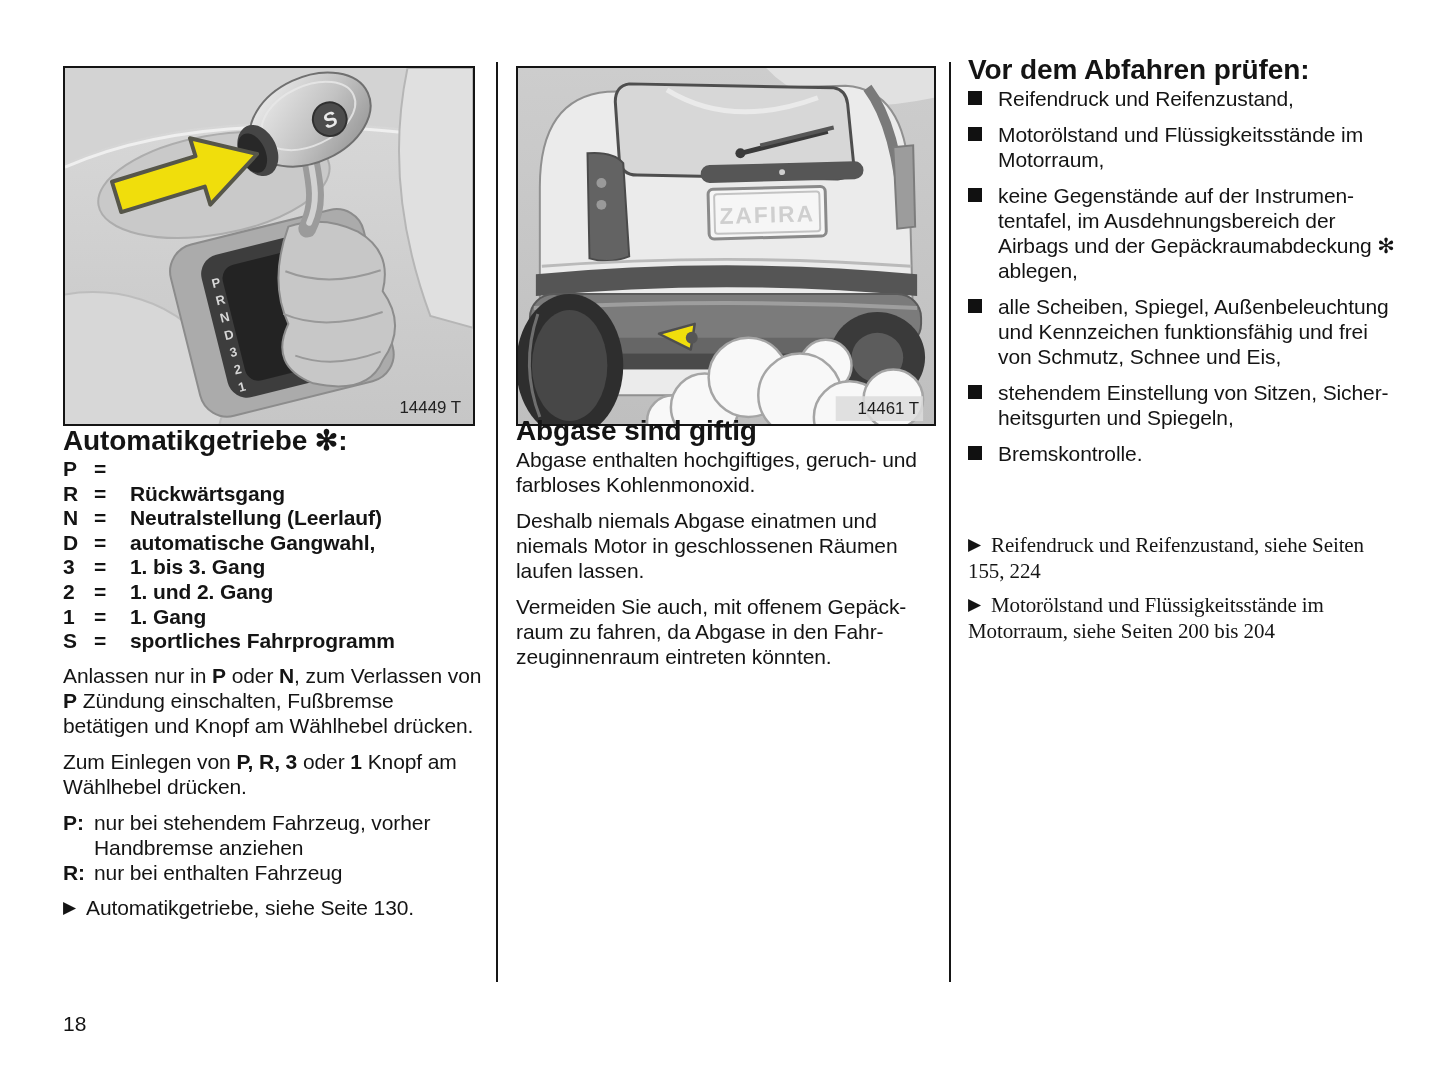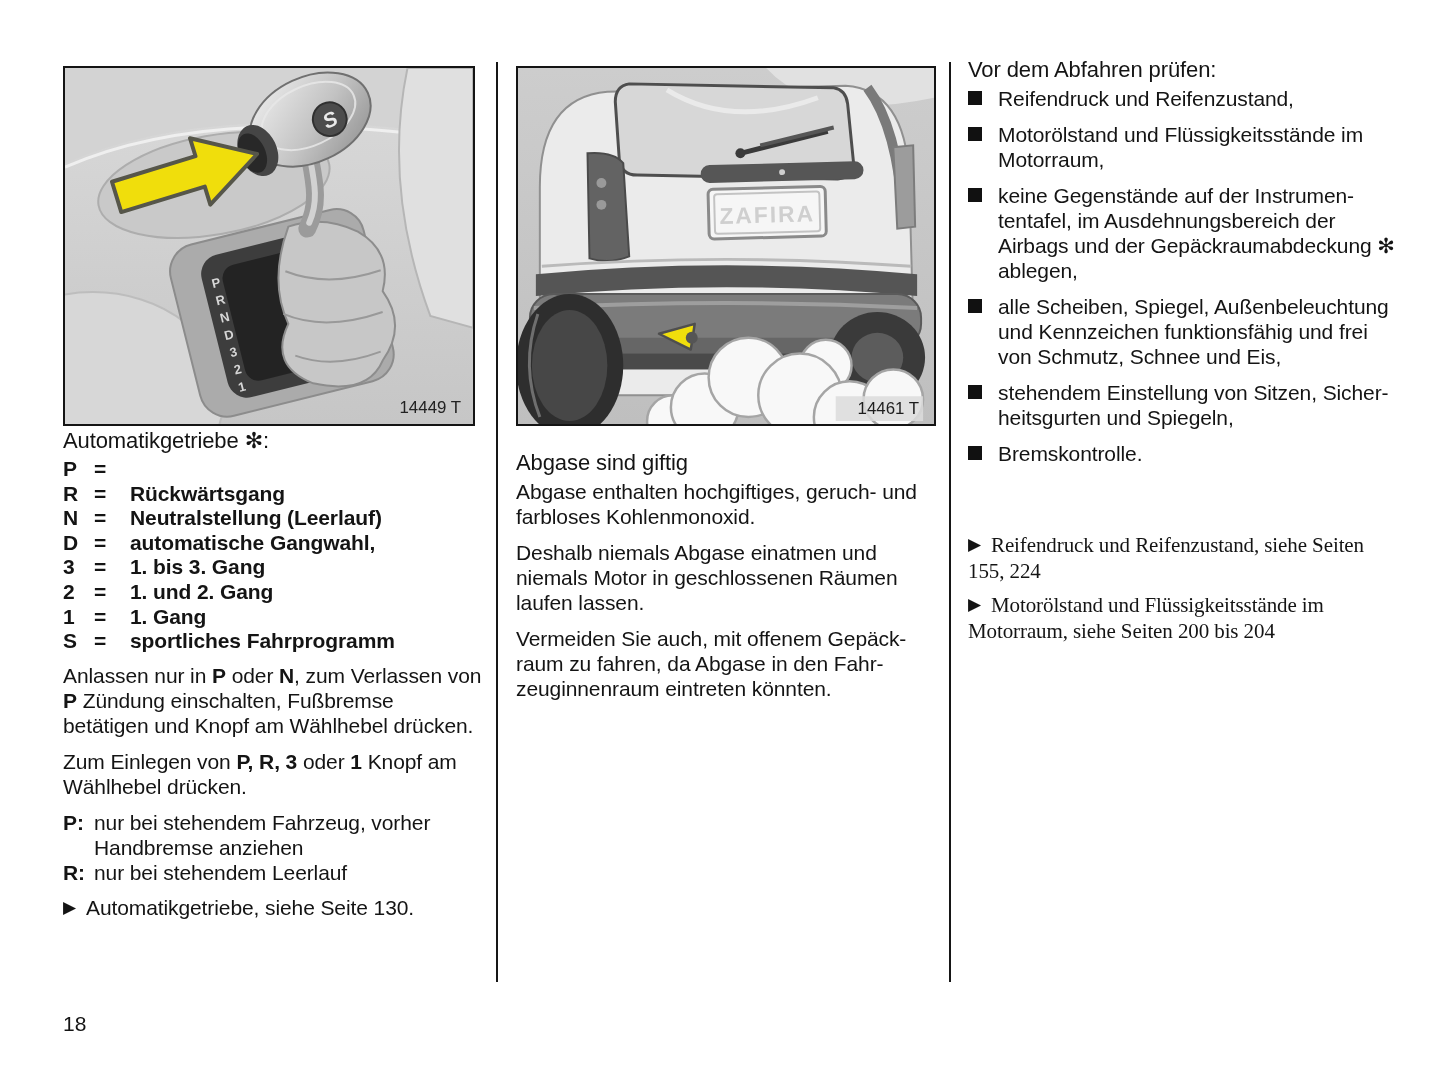--- a/index.html
+++ b/index.html
@@ -12,24 +12,24 @@
   .divider{position:absolute;top:62px;height:920px;width:2px;background:#161616;}
   .d1{left:496px;} .d2{left:949px;}
 
   figure.fig{margin:0;position:absolute;border:2px solid #141414;box-sizing:border-box;background:#d2d2d2;overflow:hidden;}
   .fig1{left:63px;top:66px;width:412px;height:360px;}
   .fig2{left:516px;top:66px;width:420px;height:360px;}
   figure.fig svg{display:block;width:100%;height:100%;}
 
   section.col{position:absolute;font-size:21px;line-height:25px;letter-spacing:-0.1px;}
   .left-text{left:63px;top:428px;width:420px;}
-  .mid-text{left:516px;top:450px;width:416px;}
+  .mid-text{left:516px;top:418px;width:416px;}
   .right-text{left:968px;top:57px;width:432px;}
 
-  h2{font-size:22px;line-height:26px;margin:0 0 3px 0;font-weight:normal;}
+  h2{font-size:28px;line-height:26px;margin:0 0 3px 0;font-weight:bold;}
   p{margin:0 0 11px 0;}
   .b{font-weight:bold;}
 
   .gear-list{font-weight:bold;margin-bottom:9px;}
   .gear-row{display:grid;grid-template-columns:31px 36px 1fr;line-height:24.6px;}
 
   .def-list{margin-bottom:10px;}
   .def-row{display:grid;grid-template-columns:31px 1fr;}
   .def-key{font-weight:bold;}
 
@@ -243,21 +243,21 @@
     <p><span>Anlassen nur in </span><span class="b">P</span><span> oder </span><span class="b">N</span><span>, zum Verlassen von </span><span class="b">P</span><span> Zündung einschalten, Fußbremse betätigen und Knopf am Wählhebel drü­cken.</span></p>
     <p><span>Zum Einlegen von </span><span class="b">P, R, 3</span><span> oder </span><span class="b">1</span><span> Knopf am Wählhebel drücken.</span></p>
 
     <div class="def-list">
       <div class="def-row">
         <span class="def-key">P:</span>
         <span>nur bei stehendem Fahrzeug, vorher Handbremse anziehen</span>
       </div>
       <div class="def-row">
         <span class="def-key">R:</span>
-        <span>nur bei stehendem Leerlauf</span>
+        <span>nur bei enthalten Fahrzeug</span>
       </div>
     </div>
 
     <p class="crossref">
       <span class="tri">▶</span><span>Automatikgetriebe, siehe Seite 130.</span>
     </p>
   </section>
 
   <section class="col mid-text">
     <h2>Abgase sind giftig</h2>

